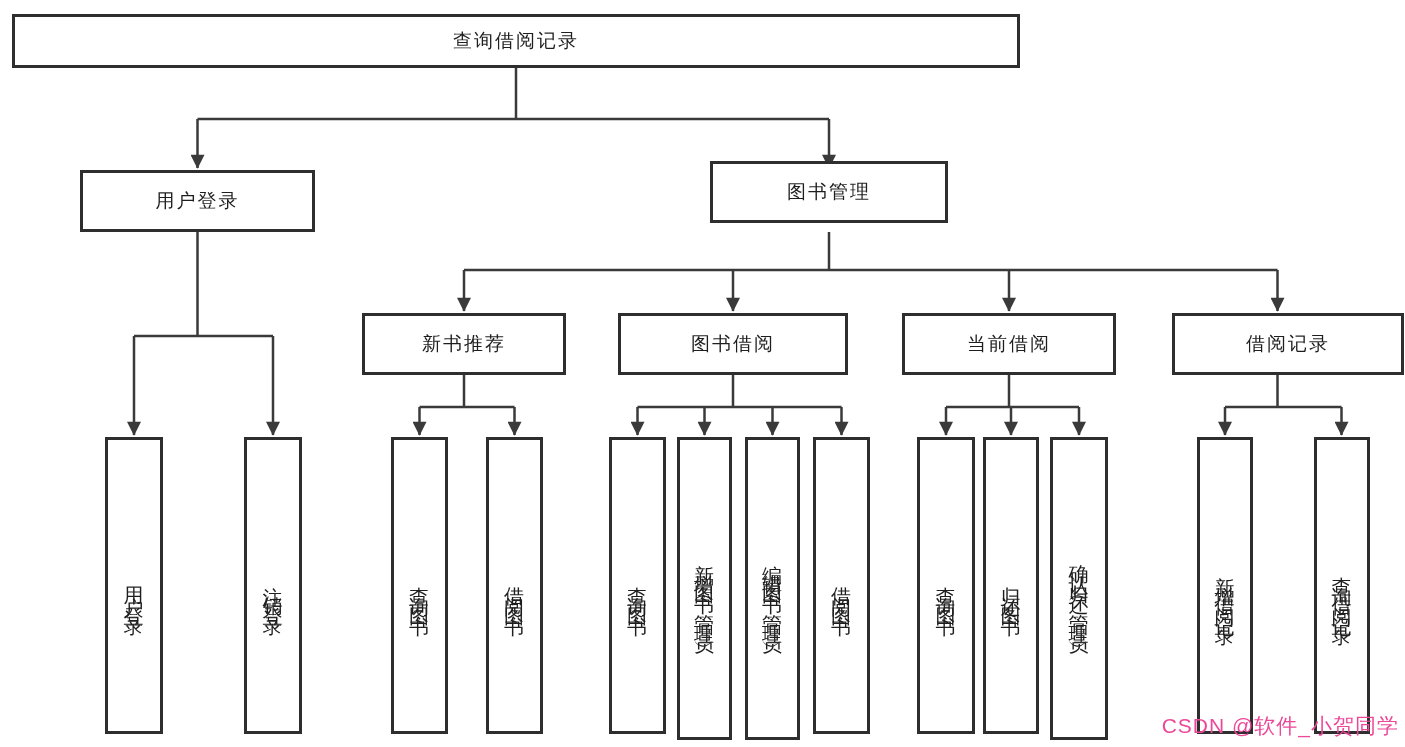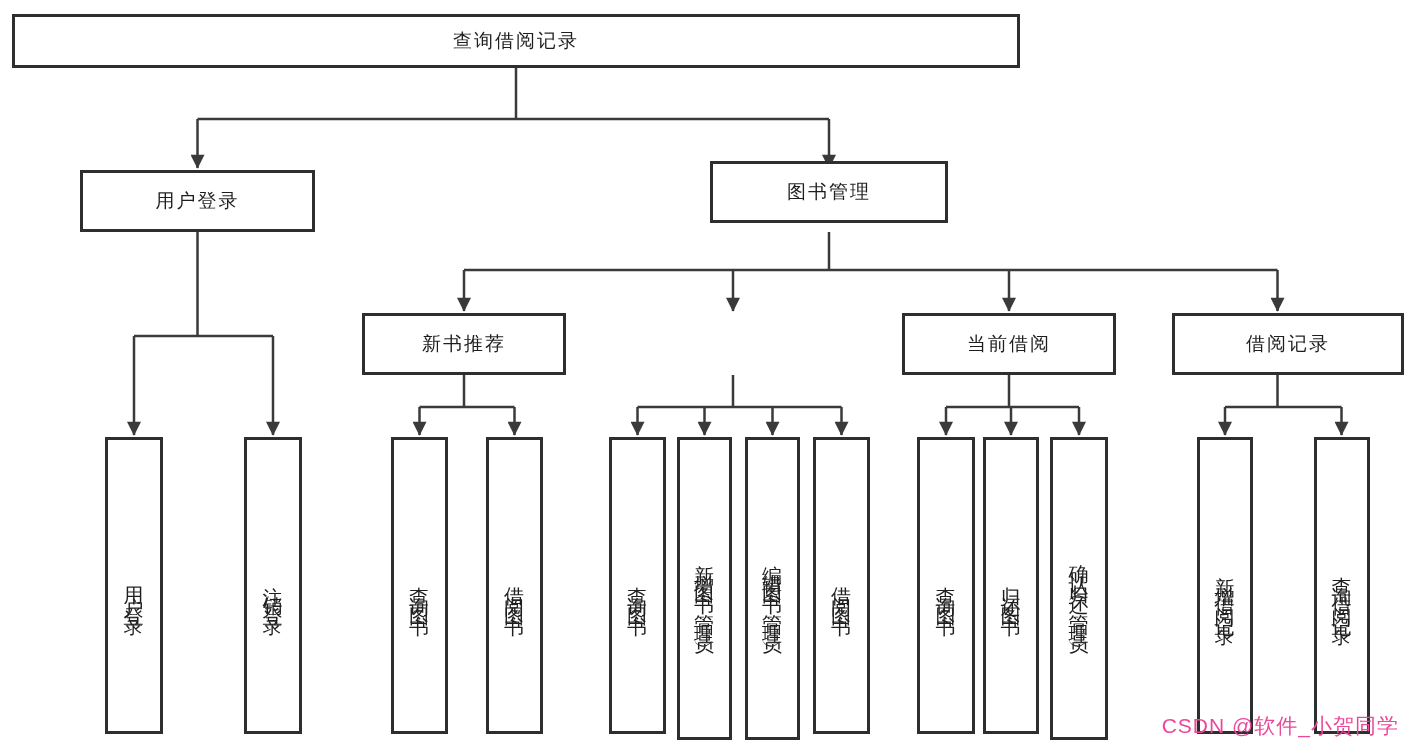--- a/index.html
+++ b/index.html
@@ -92,20 +92,23 @@
   <div class="box h" style="left:80px;top:170px;width:235px;height:62px">
     <span>用户登录</span>
   </div>
   <div class="box h" style="left:710px;top:161px;width:238px;height:62px">
     <span>图书管理</span>
   </div>
 
   <div class="box h" style="left:362px;top:313px;width:204px;height:62px">
     <span>新书推荐</span>
   </div>
+  <div class="box h" style="left:618px;top:313px;width:230px;height:62px">
+    <span>图书借阅</span>
+  </div>
   <div class="box h" style="left:902px;top:313px;width:214px;height:62px">
     <span>当前借阅</span>
   </div>
   <div class="box h" style="left:1172px;top:313px;width:232px;height:62px">
     <span>借阅记录</span>
   </div>
 
   <div class="box v" style="left:105px;top:437px;width:58px;height:297px">
     <span>用户登录</span>
   </div>

